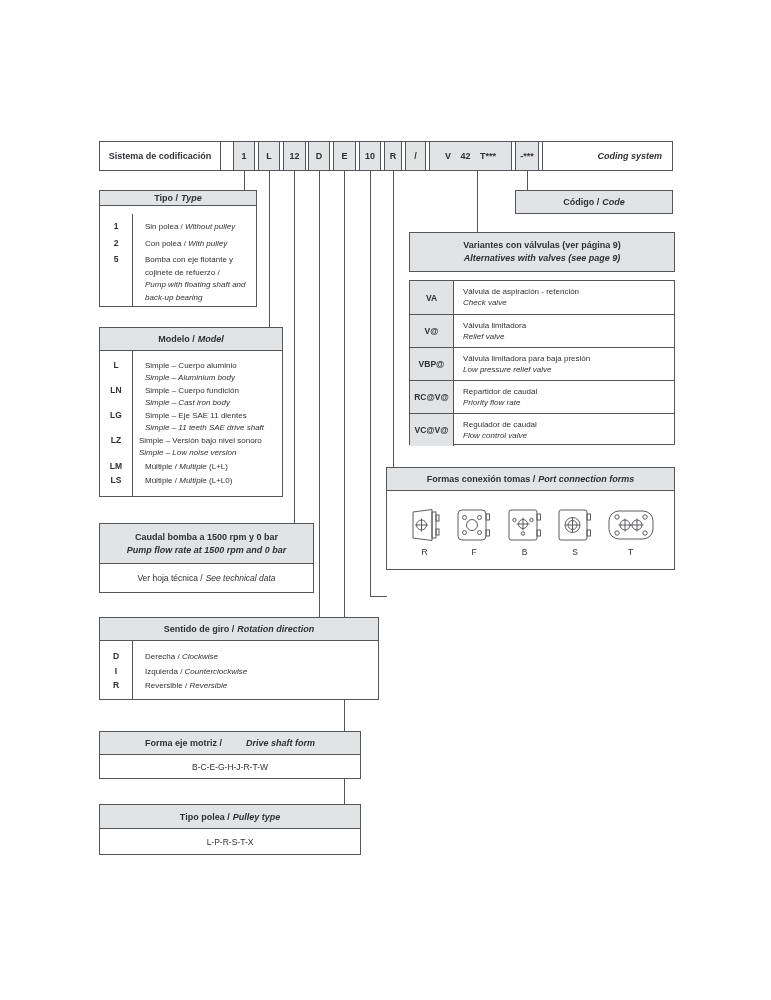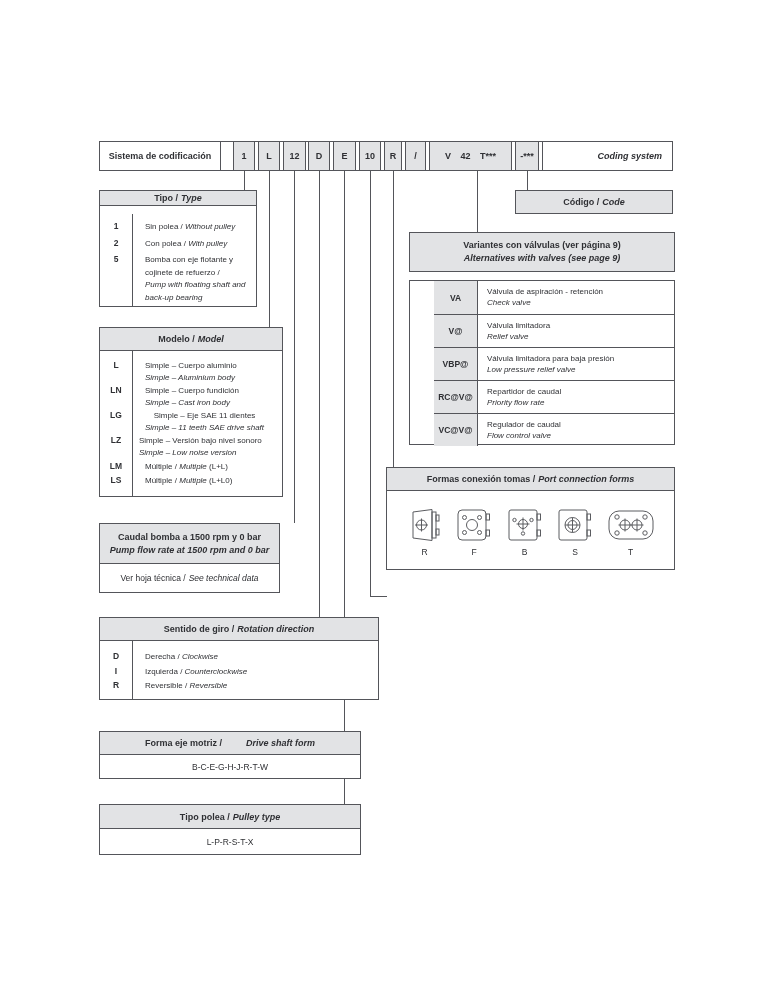--- a/index.html
+++ b/index.html
@@ -108,21 +108,21 @@
       </div>
       <div class="crow" style="margin-bottom:2px;">
         <div class="ccode">LN</div>
         <div class="rtext" style="line-height:11.5px;">
           <div>Simple – Cuerpo fundición</div>
             <div class="it">Simple – Cast iron body</div>
         </div>
       </div>
       <div class="crow" style="margin-bottom:2px;">
         <div class="ccode">LG</div>
-        <div class="rtext" style="line-height:11.5px;text-align:center;">
+        <div class="rtext" style="line-height:11.5px;">
           <div>Simple – Eje SAE 11 dientes</div>
             <div class="it">Simple – 11 teeth SAE drive shaft</div>
         </div>
       </div>
       <div class="crow" style="margin-bottom:3px;">
         <div class="ccode">LZ</div>
         <div class="rtext" style="line-height:11.5px;margin-left:7px;">
           <div>Simple – Versión bajo nivel sonoro</div>
             <div class="it">Simple – Low noise version</div>
         </div>
@@ -135,21 +135,21 @@
       </div>
       <div class="crow">
         <div class="ccode">LS</div>
         <div class="rtext" style="line-height:12px;">
           <span>Múltiple /</span> <span class="it">Multiple</span> <span>(L+L0)</span>
         </div>
       </div>
     </div>
   </div>
 
-  <div class="box" style="left:99px;top:523px;width:181px;height:70px;">
+  <div class="box" style="left:99px;top:523px;width:215px;height:70px;">
     <div class="bhead2" style="height:40px;border-bottom:1px solid #54555a;">
       <div>Caudal bomba a 1500 rpm y 0 bar</div>
       <div class="it">Pump flow rate at 1500 rpm and 0 bar</div>
     </div>
     <div class="center-body" style="top:40px;">
       <span>Ver hoja técnica /</span>
         <span class="it">See technical data</span>
     </div>
   </div>
 
@@ -199,21 +199,21 @@
   <div class="box solid" style="left:515px;top:190px;width:158px;height:24px;">
     <span>Código /</span>
     <span class="it">Code</span>
   </div>
 
   <div class="box bhead2" style="left:409px;top:232px;width:266px;height:40px;">
     <div>Variantes con válvulas (ver página 9)</div>
     <div class="it">Alternatives with valves (see page 9)</div>
   </div>
 
-  <div class="box" style="left:409px;top:280px;width:266px;height:165px;padding-left:24px;">
+  <div class="box" style="left:409px;top:280px;width:266px;height:165px;">
     <div class="vrow">
       <div class="vcode">VA</div>
       <div class="vtext">
         <div>Válvula de aspiración - retención</div>
           <div class="it">Check valve</div>
       </div>
     </div>
     <div class="vrow">
       <div class="vcode">V@</div>
       <div class="vtext">

